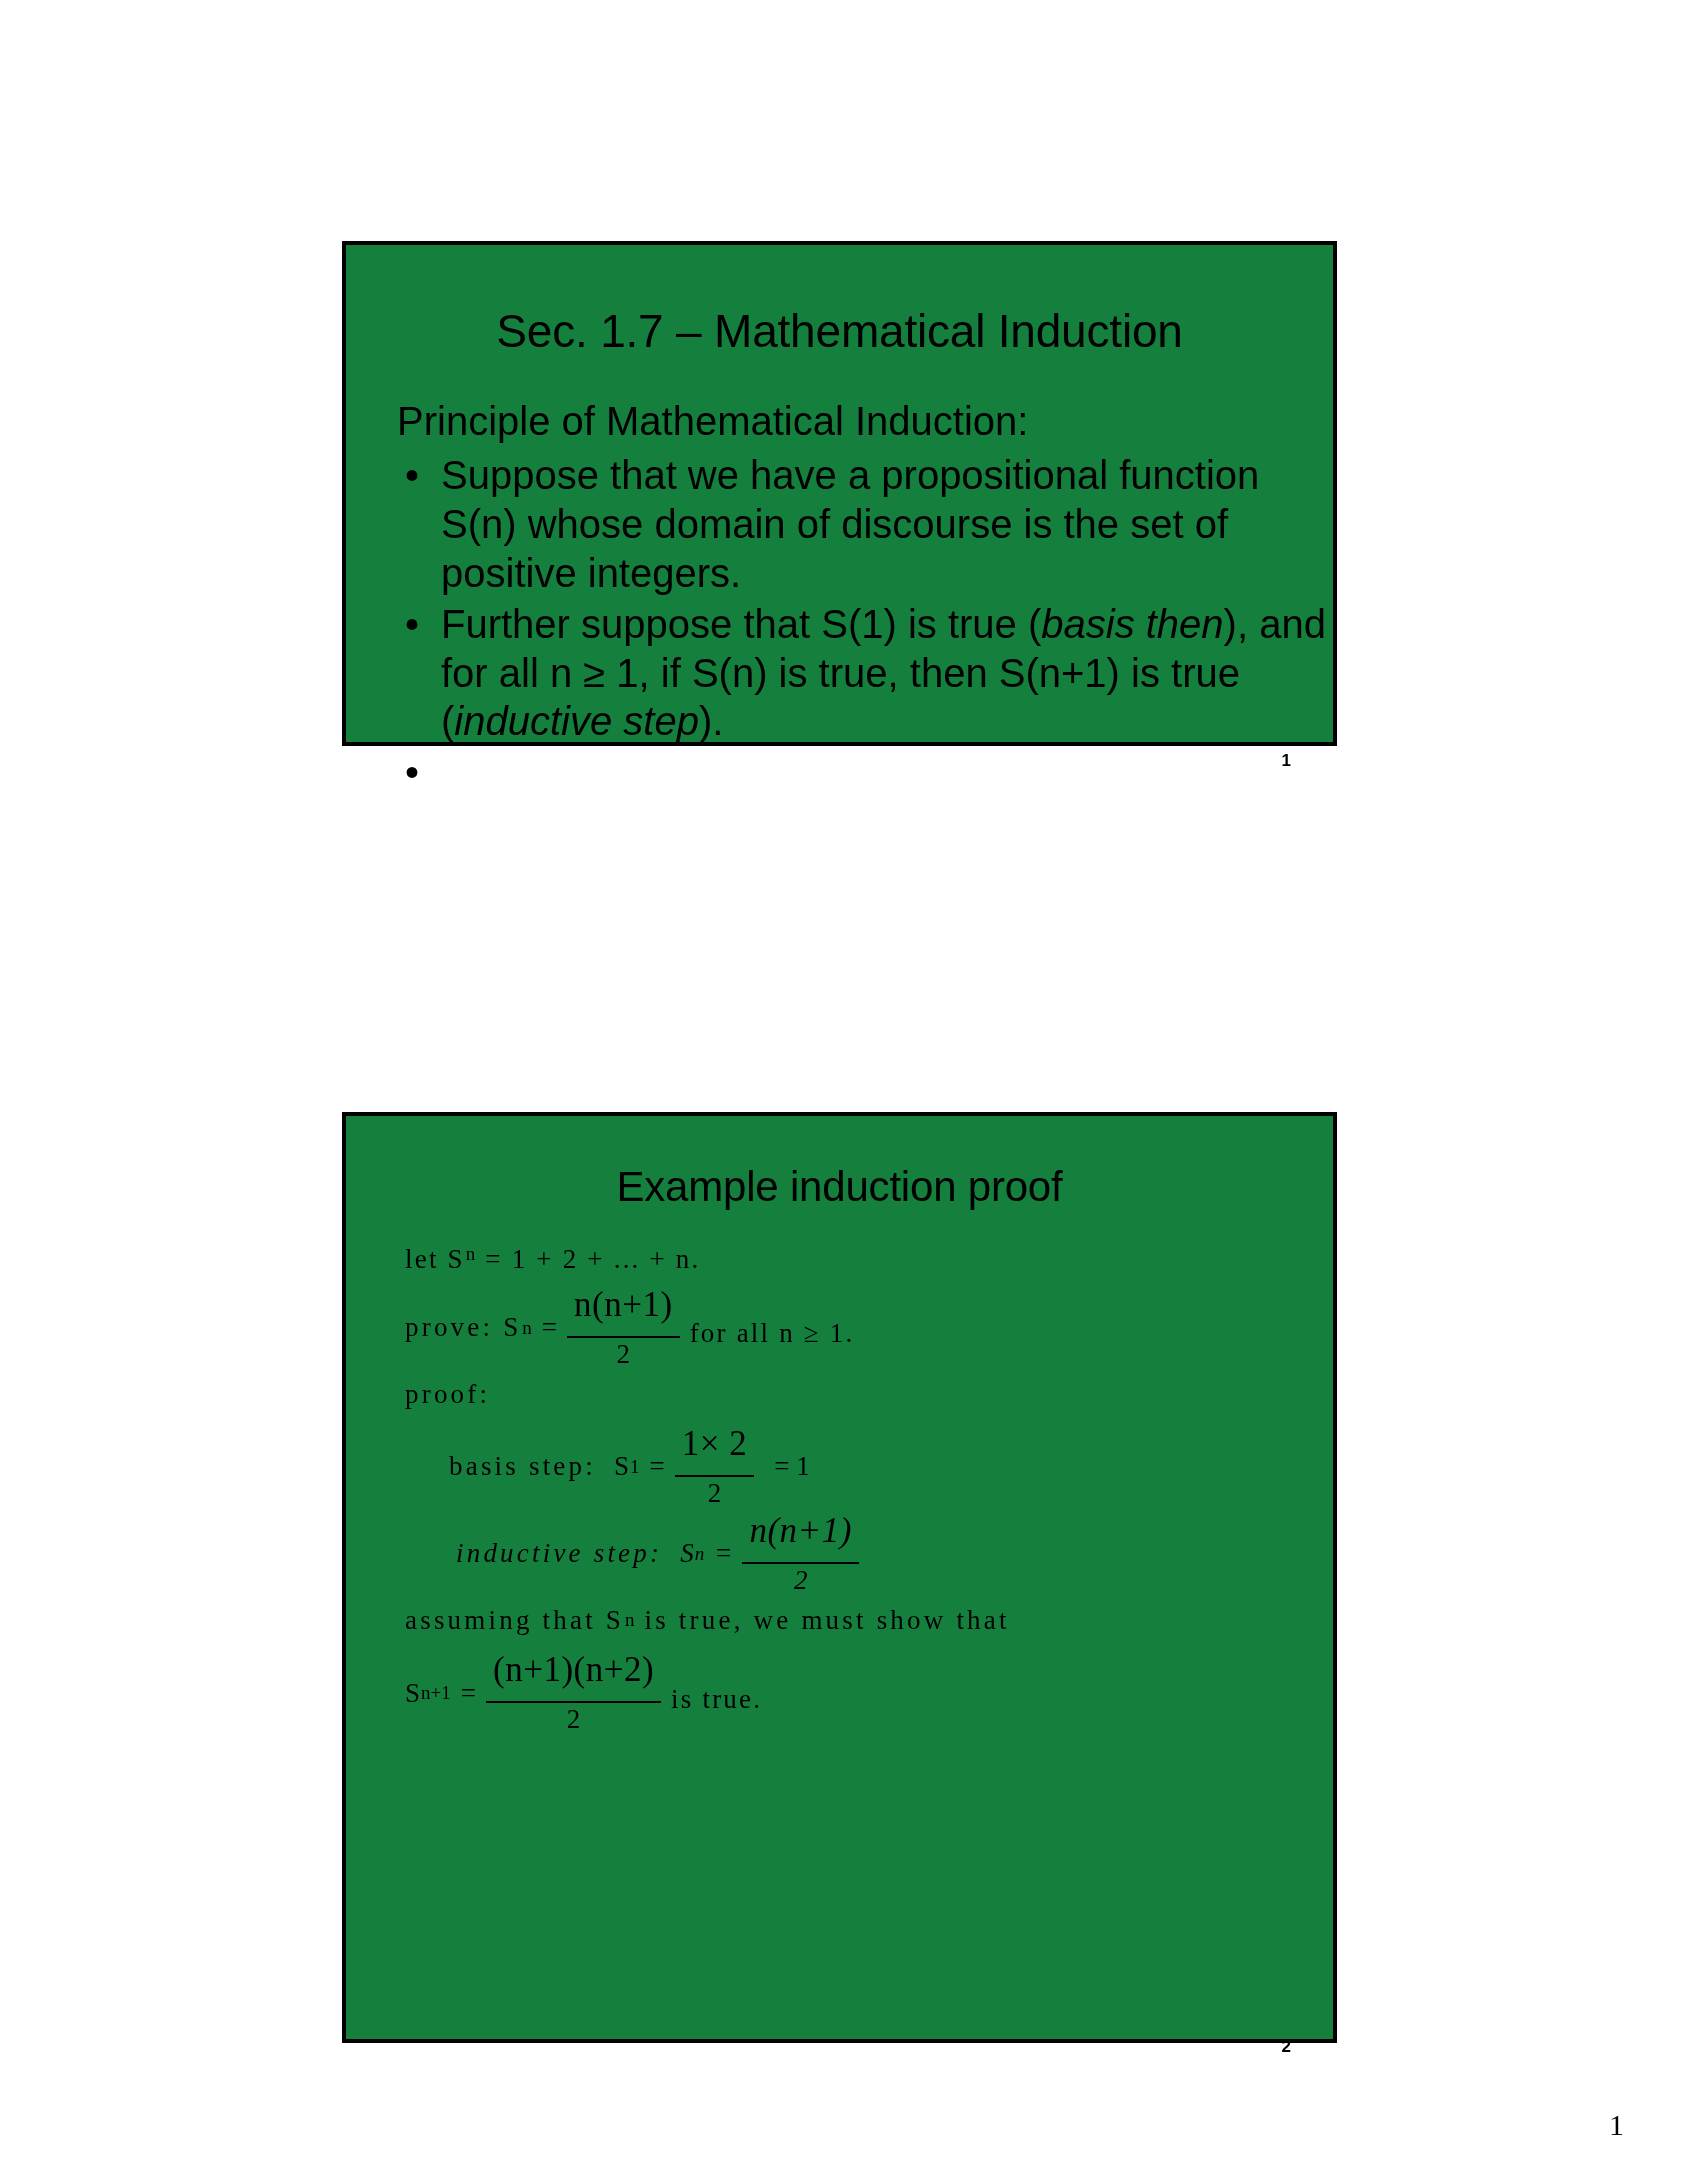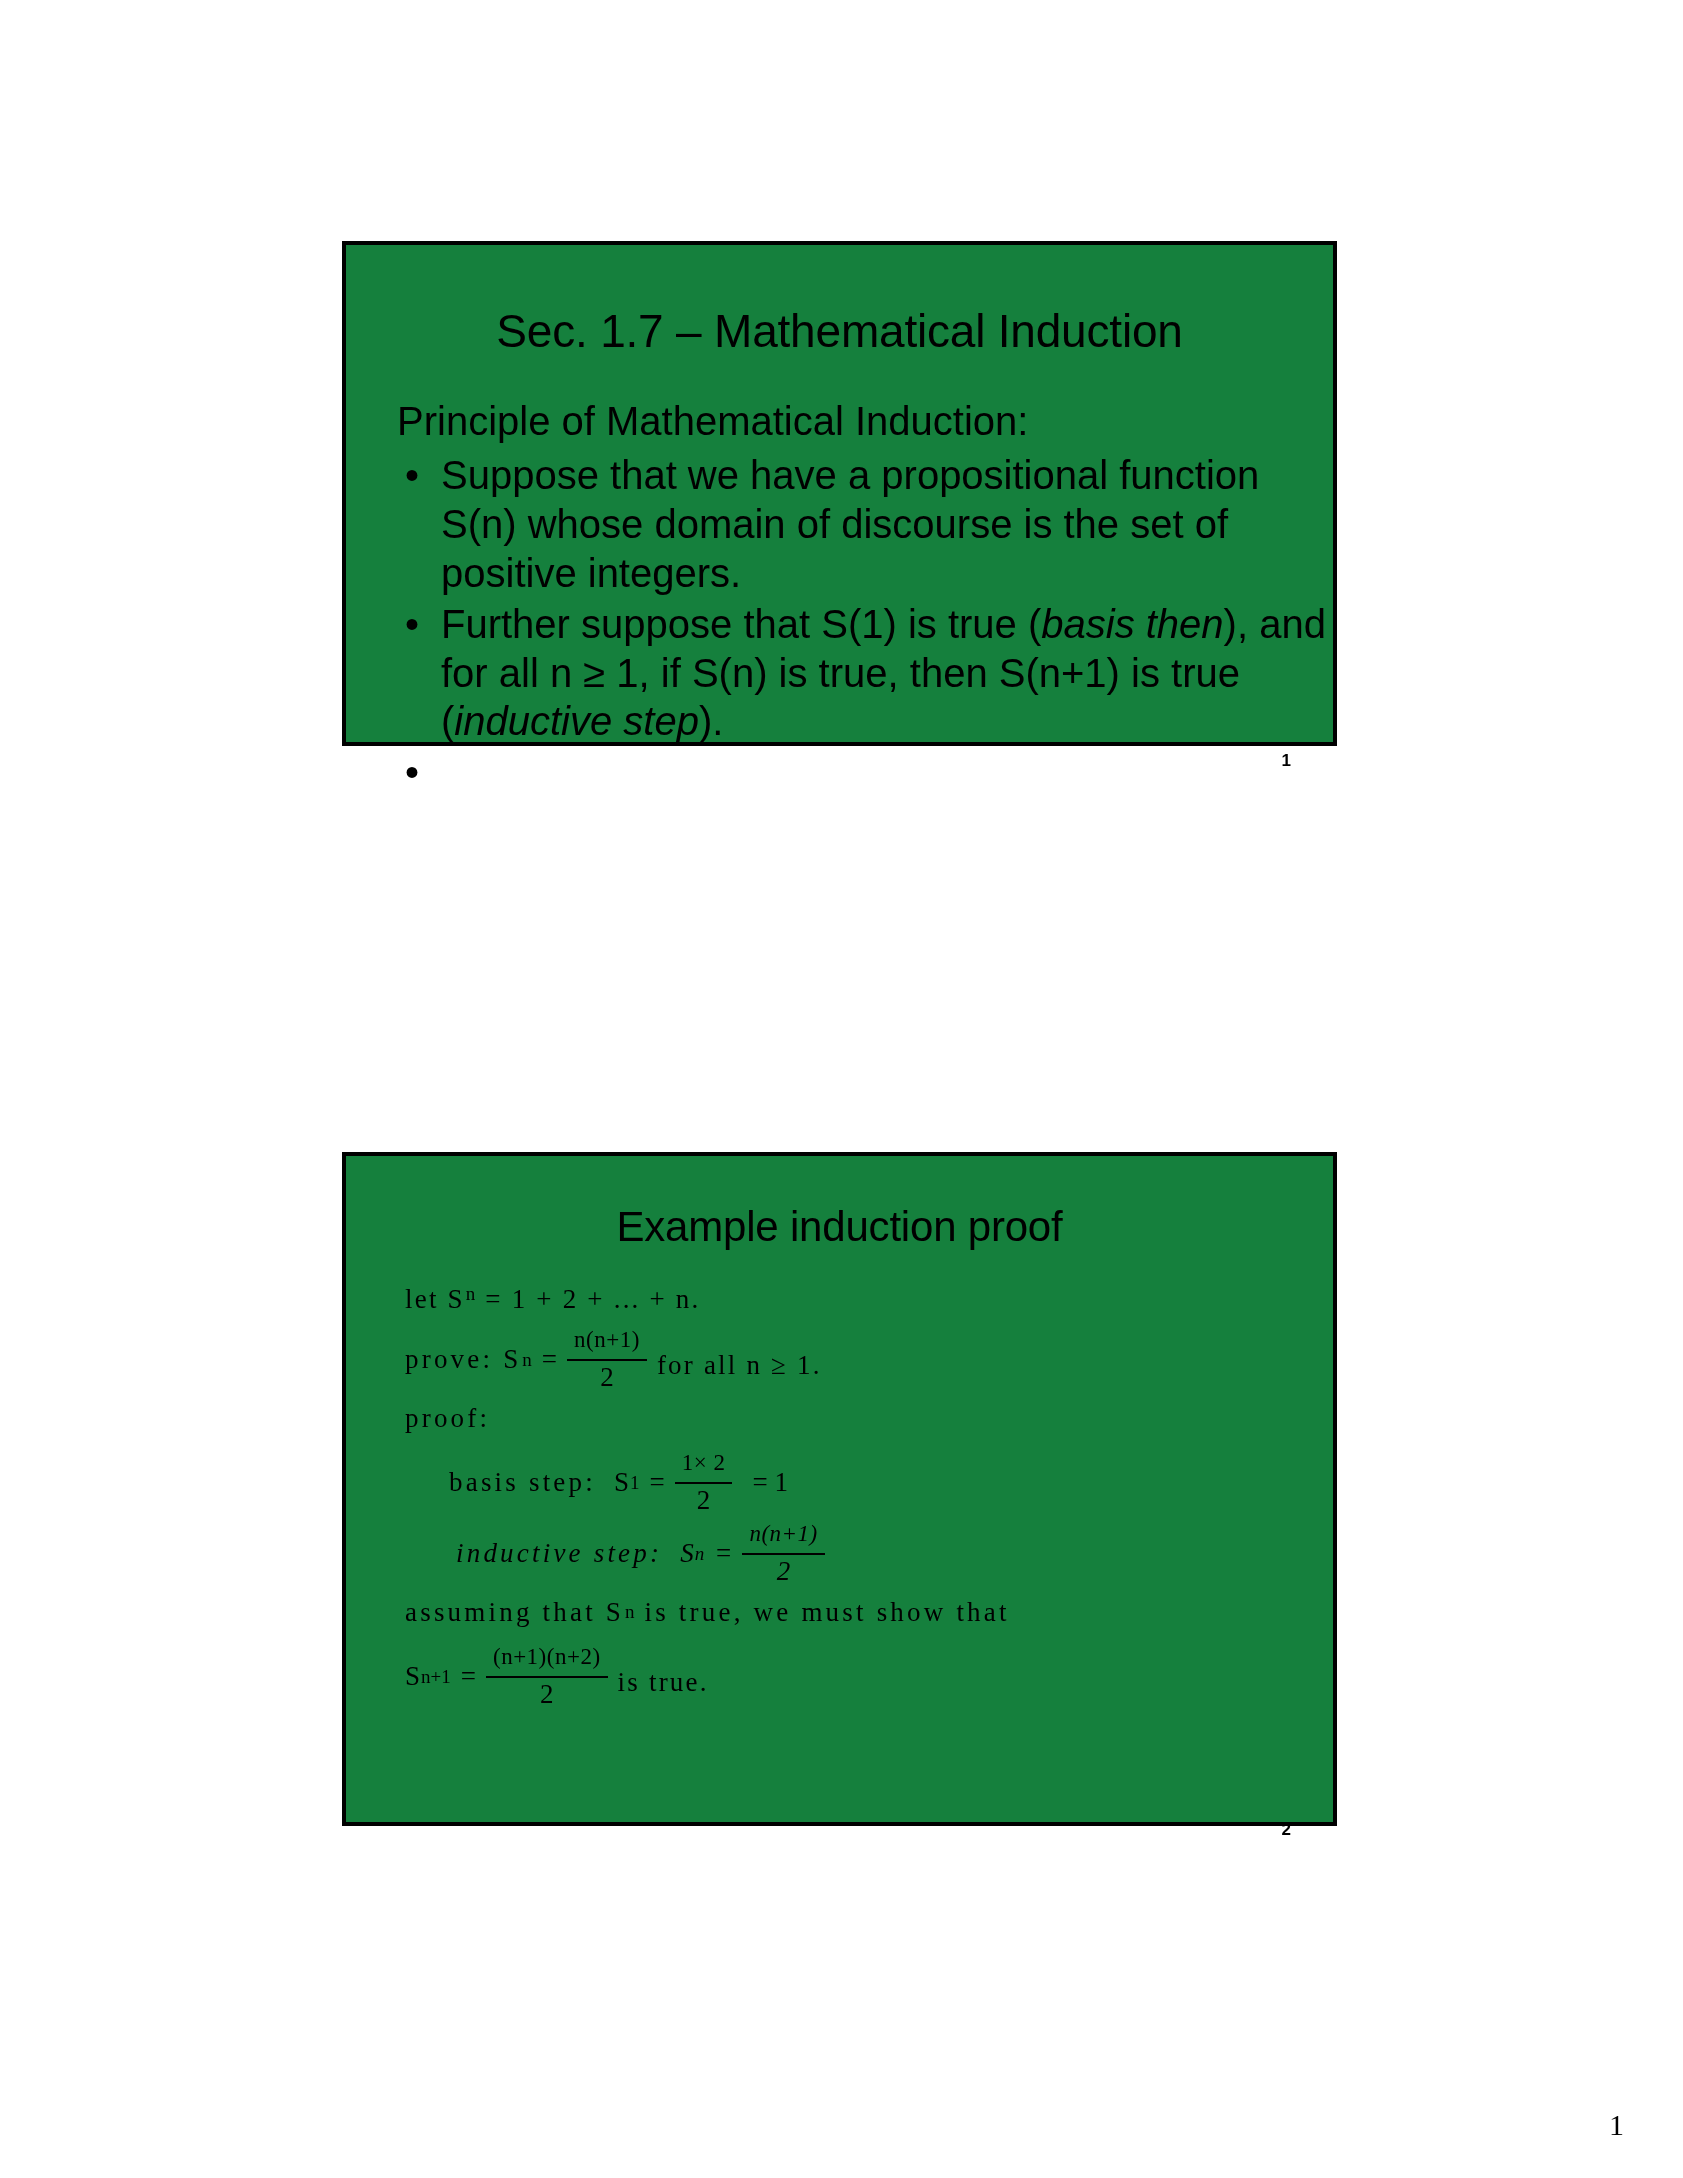--- a/index.html
+++ b/index.html
@@ -26,21 +26,21 @@
   
   .slide {
     position: absolute;
     left: 342px;
     width: 995px;
     border: 4px solid #000;
     box-sizing: border-box;
     background: #15803d;
   }
   #slide-1 { top: 241px; height: 505px; }
-  #slide-2 { top: 1152px; height: 674px; }
+  #slide-2 { top: 1112px; height: 931px; }
 
   .slide-inner {
     position: relative;
     width: 100%;
     height: 100%;
   }
 
   
   .slide-title {
     text-align: center;
@@ -128,22 +128,22 @@
   
   .frac {
     display: inline-flex;
     flex-direction: column;
     align-items: center;
     vertical-align: middle;
     margin: 0 10px;
     line-height: 1.05;
   }
   .frac .num {
-    padding: 0 7px 6px 7px;
-    font-size: 23px;
+    padding: 0 7px 12px 7px;
+    font-size: 35px;
     letter-spacing: 0.5px;
   }
   .frac .bar {
     width: 100%;
     height: 2px;
     background: #000;
   }
   .frac .den {
     padding: 2px 7px 0 7px;
     font-size: 27px;

